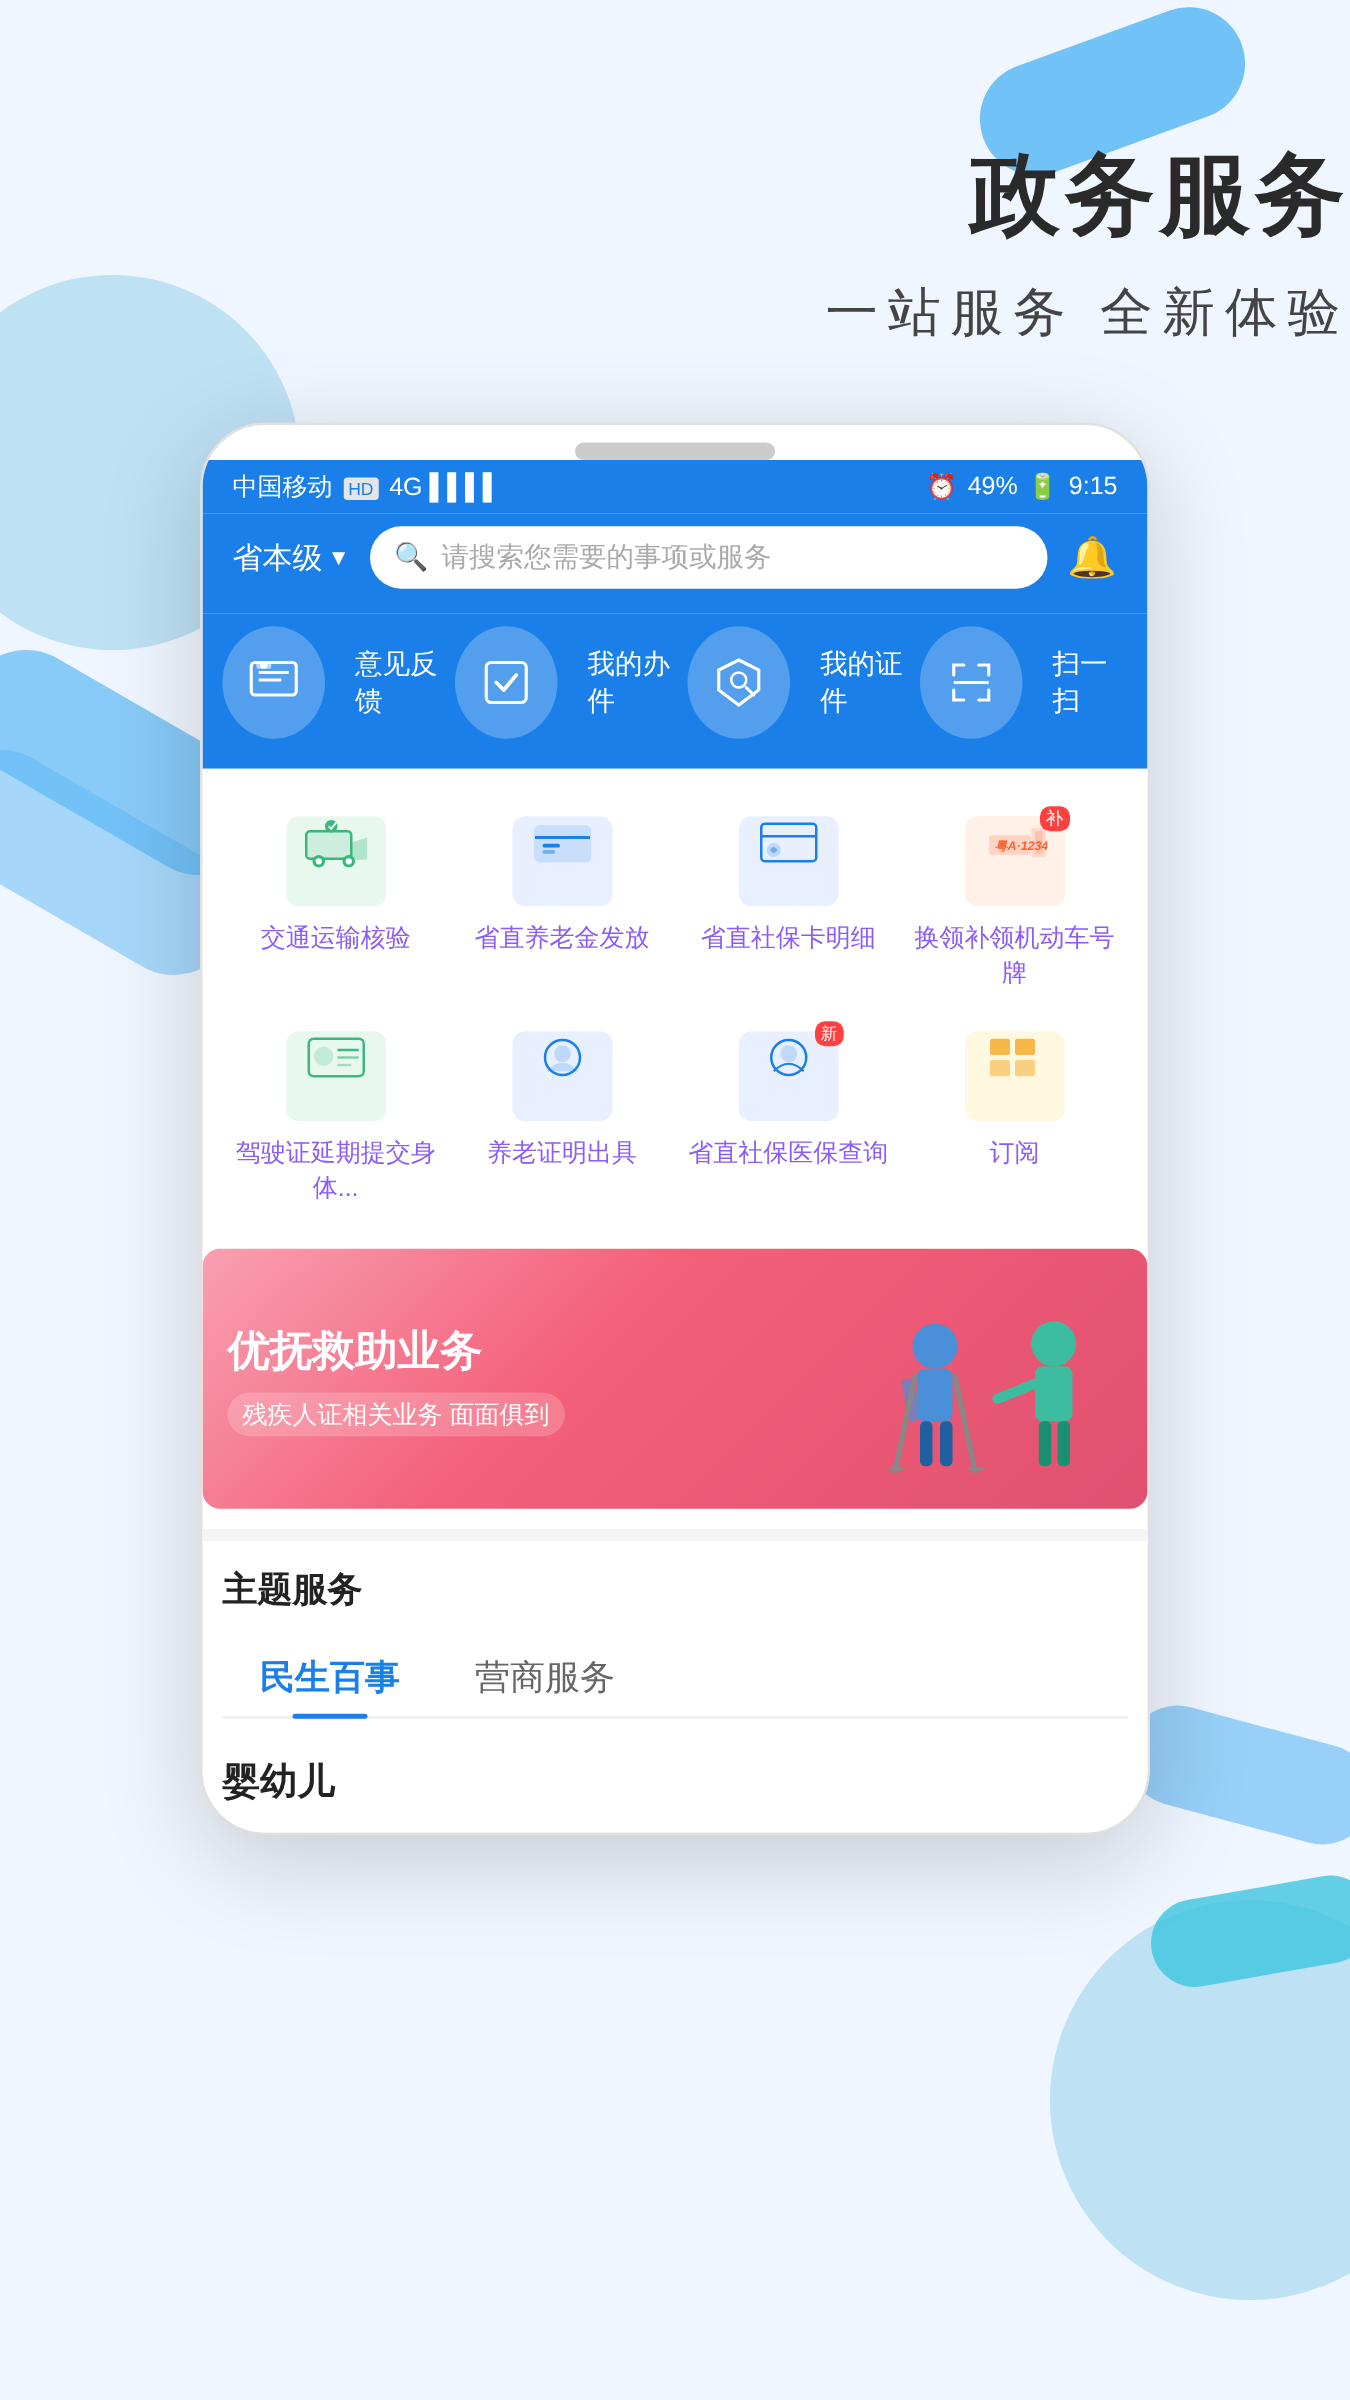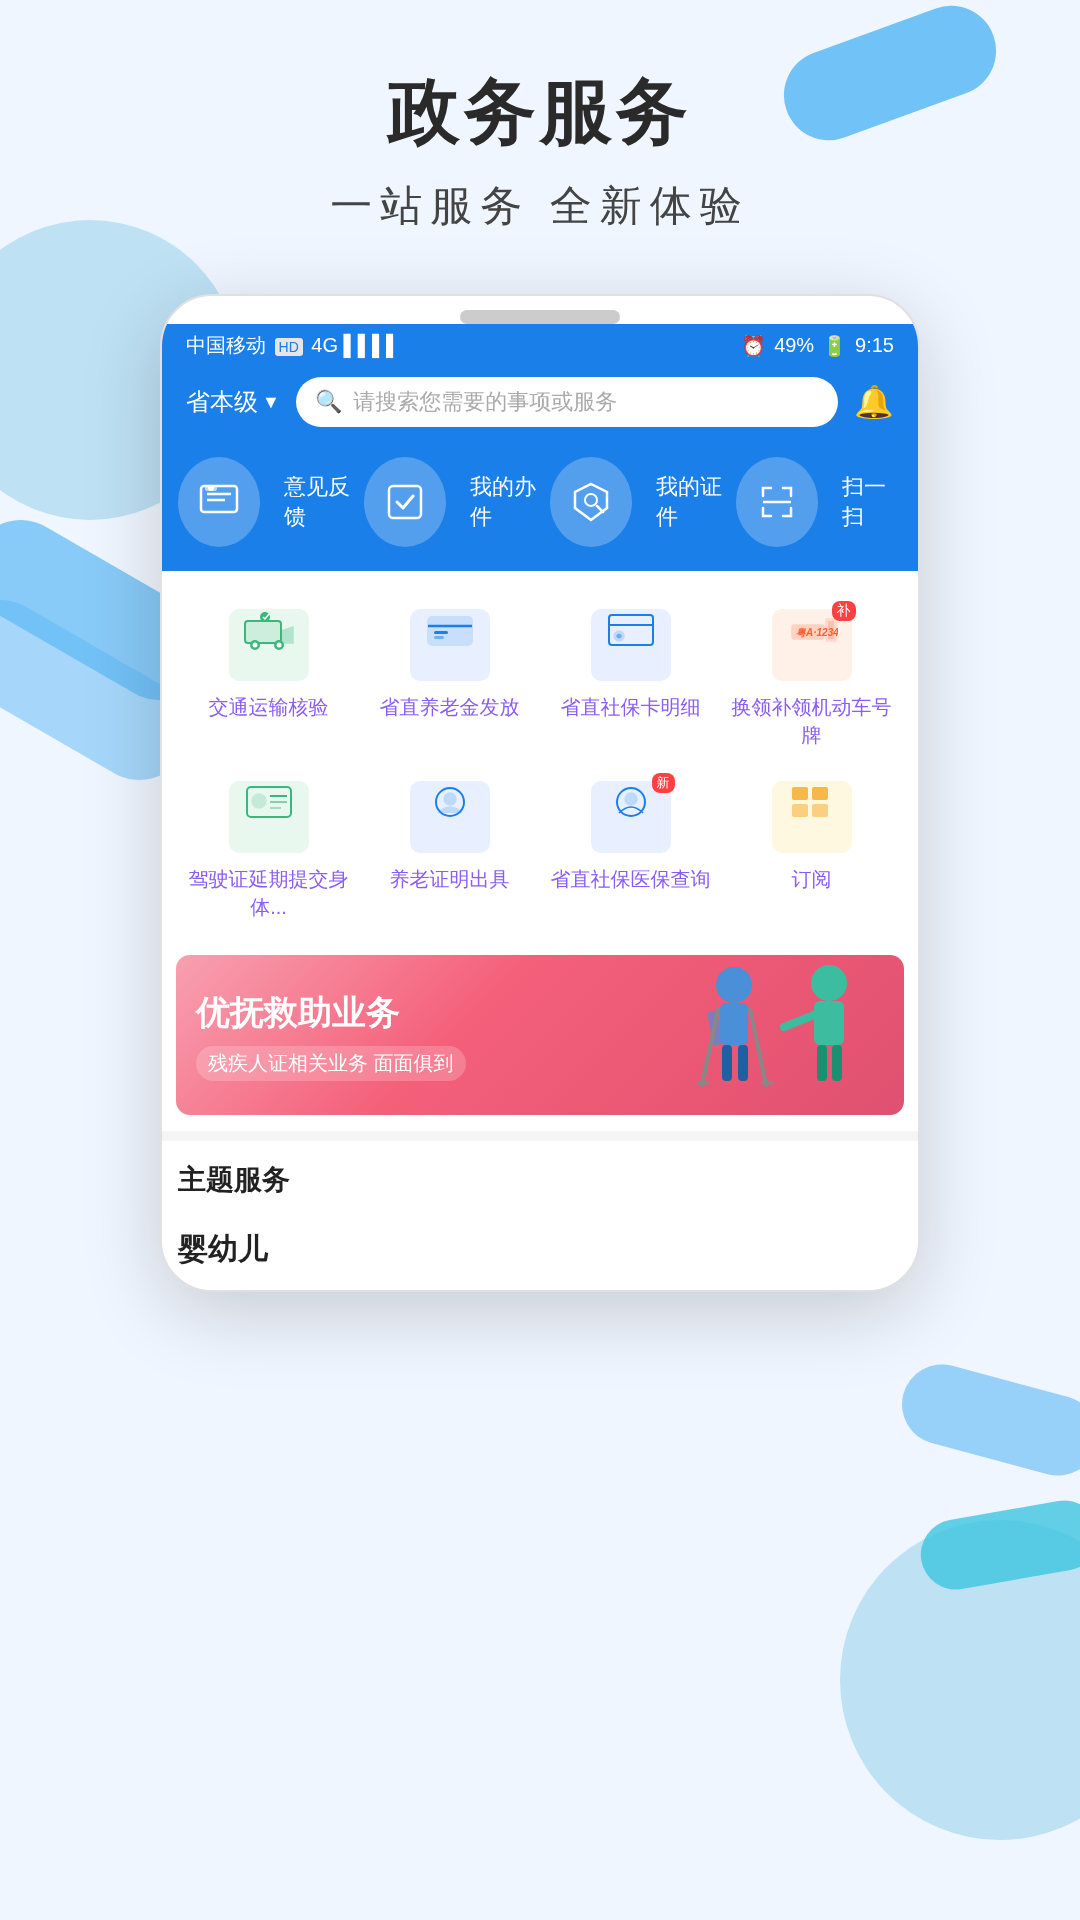--- a/index.html
+++ b/index.html
@@ -71,22 +71,22 @@
       top: 1380px; right: -20px;
       border-radius: 50px;
       transform: rotate(15deg);
       opacity: 0.6;
     }
 
     
     .header-area {
       position: relative;
       z-index: 2;
-      text-align: center;
-      padding-top: 64px;
+      text-align: right;
+      padding-top: 108px;
     }
     .header-title {
       font-size: 72px;
       font-weight: 700;
       color: #2a2a2a;
       letter-spacing: 4px;
       margin-bottom: 18px;
     }
     .header-subtitle {
       font-size: 42px;
@@ -248,24 +248,24 @@
     }
     .service-label {
       font-size: 20px;
       color: #8b5cf6;
       text-align: center;
       line-height: 1.4;
     }
 
     
     .banner {
-      margin: 10px 14px 16px;
+      margin: 10px 0 16px;
       border-radius: 14px;
       overflow: hidden;
-      height: 160px;
+      height: 208px;
       background: linear-gradient(135deg, #f8a0b0 0%, #f4607a 40%, #e05070 100%);
       position: relative;
       display: flex;
       align-items: center;
     }
     .banner-text-area {
       padding: 20px 20px;
       z-index: 2;
     }
     .banner-title {
@@ -584,17 +584,21 @@
           <rect x="143" y="90" width="10" height="36" rx="4" fill="#1a9070"></rect>
           <rect x="158" y="90" width="10" height="36" rx="4" fill="#1a9070"></rect>
         </svg>
       </div>
     </div>
 
     <div class="divider"></div>
 
     <div class="theme-section">
       <div class="theme-title">主题服务</div>
+      <div class="theme-tabs">
+        <div class="theme-tab active">民生百事</div>
+        <div class="theme-tab">营商服务</div>
+      </div>
       <div class="sub-category">婴幼儿</div>
     </div>
 
   </div>
 </div>
 
 </body></html>

